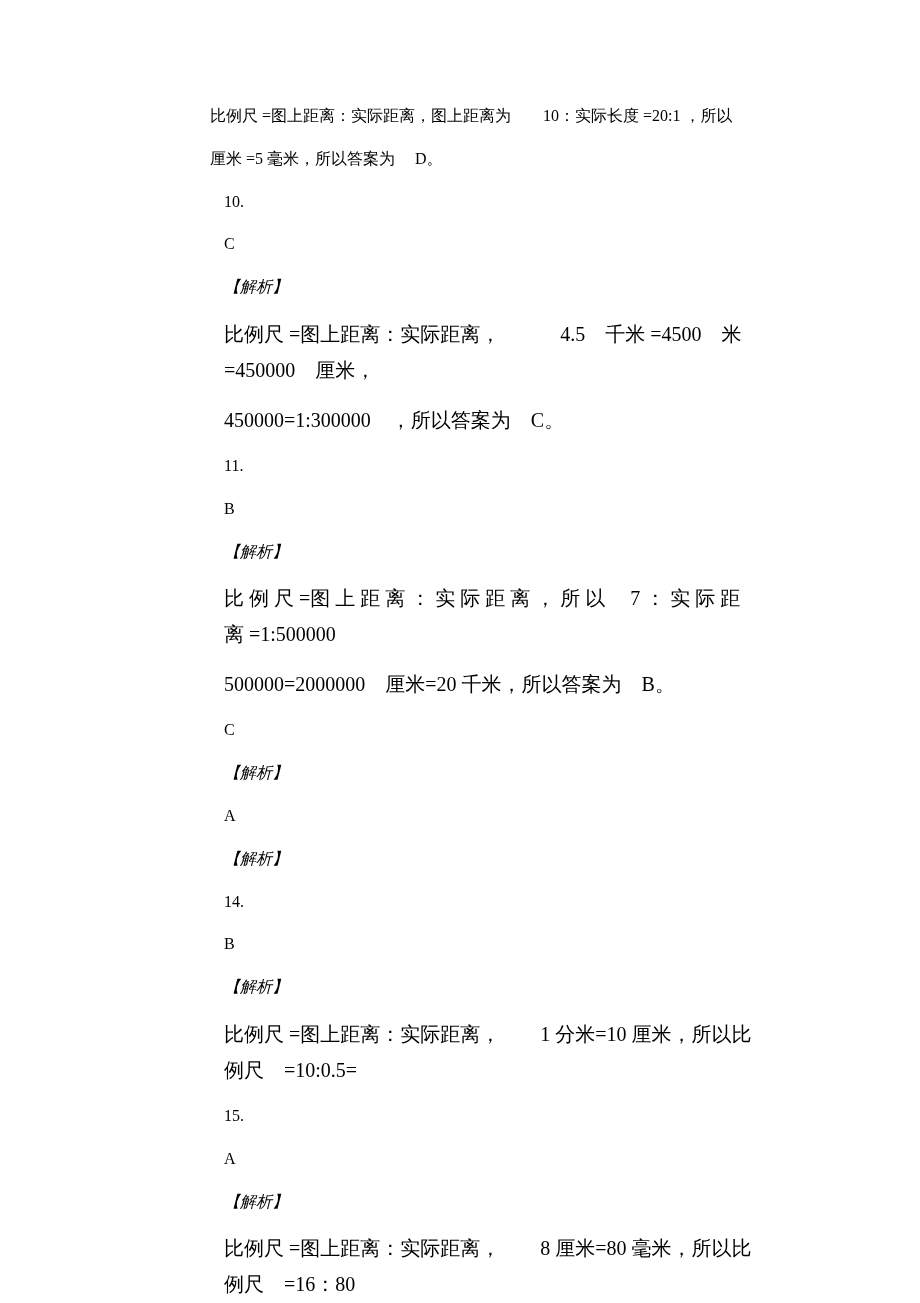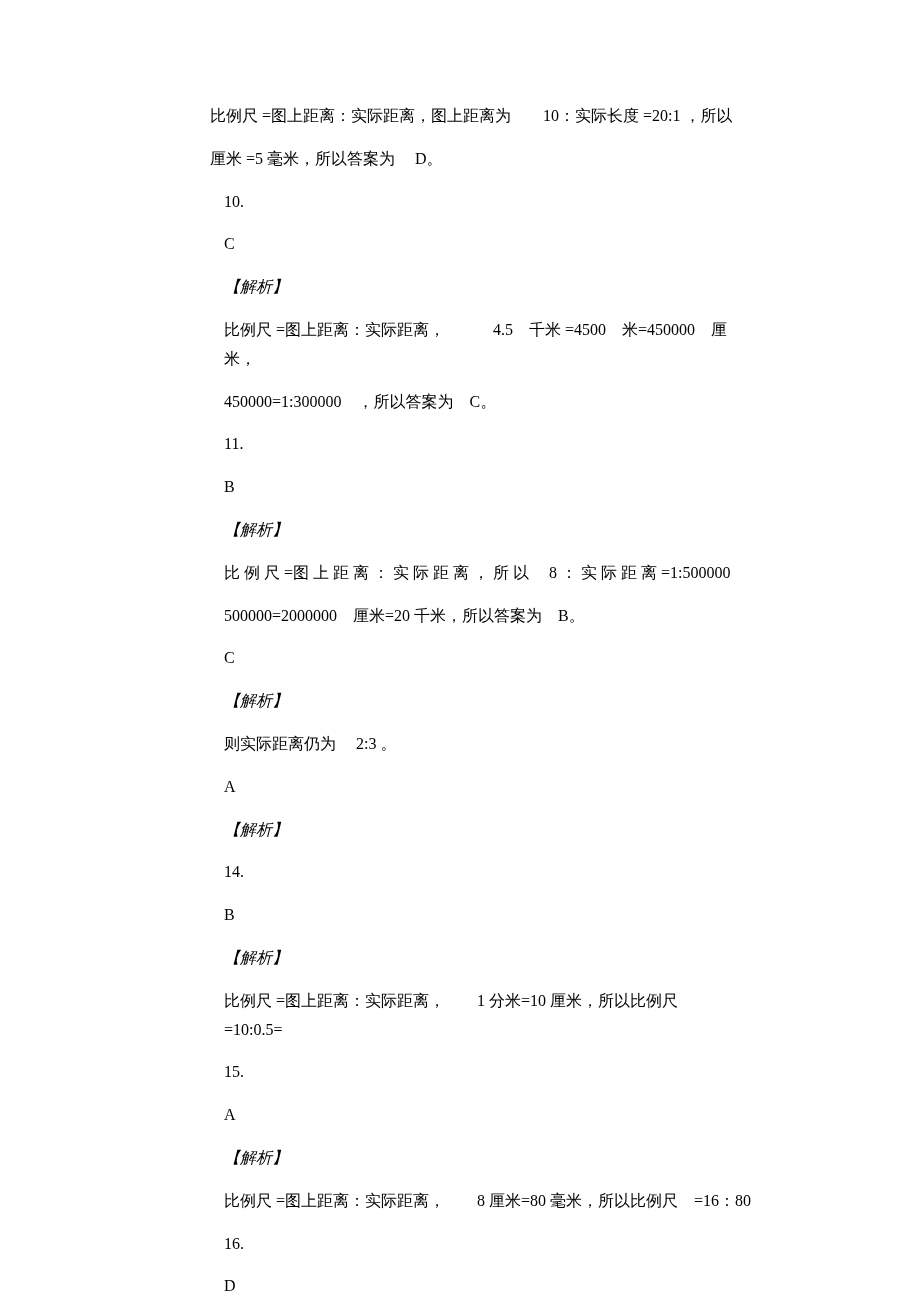--- a/index.html
+++ b/index.html
@@ -41,21 +41,21 @@
       margin-bottom: 2px;
     }
 
     .analysis-header {
       font-size: 16px;
       margin-bottom: 2px;
       font-style: italic;
     }
 
     .analysis-text {
-      font-size: 16px;
+      font-size: 20px;
       line-height: 1.8;
       margin-bottom: 4px;
       word-wrap: break-word;
     }
   </style>
 </head>
 <body>
 
 <div>
 
@@ -69,27 +69,26 @@
         <div class="item-number">10.</div>
         <div class="answer-letter">C</div>
         <div class="analysis-header">【解析】</div>
         <div class="analysis-text">比例尺 =图上距离：实际距离，　　　4.5　千米 =4500　米=450000　厘米，</div>
         <div class="analysis-text">450000=1:300000　，所以答案为　C。</div>
       </div>
       <div class="content-block">
         <div class="item-number">11.</div>
         <div class="answer-letter">B</div>
         <div class="analysis-header">【解析】</div>
-        <div class="analysis-text">比 例 尺 =图 上 距 离 ： 实 际 距 离 ， 所 以 　8 ： 实 际 距 离 =1:500000</div>
+        <div class="analysis-text">比 例 尺 =图 上 距 离 ： 实 际 距 离 ， 所 以 　7 ： 实 际 距 离 =1:500000</div>
         <div class="analysis-text">500000=2000000　厘米=20 千米，所以答案为　B。</div>
       </div>
       <div class="content-block">
         <div class="answer-letter">C</div>
         <div class="analysis-header">【解析】</div>
-        <div class="analysis-text">则实际距离仍为　 2:3 。</div>
       </div>
       <div class="content-block">
         <div class="answer-letter">A</div>
         <div class="analysis-header">【解析】</div>
       </div>
       <div class="content-block">
         <div class="item-number">14.</div>
         <div class="answer-letter">B</div>
         <div class="analysis-header">【解析】</div>
         <div class="analysis-text">比例尺 =图上距离：实际距离，　　1 分米=10 厘米，所以比例尺　=10:0.5=</div>

